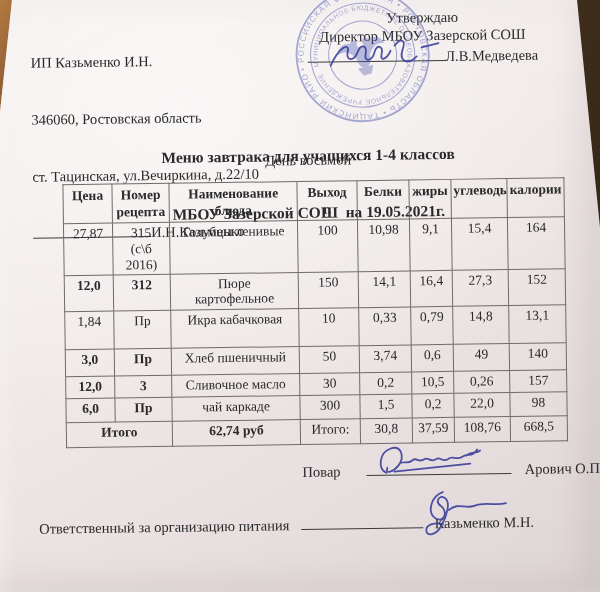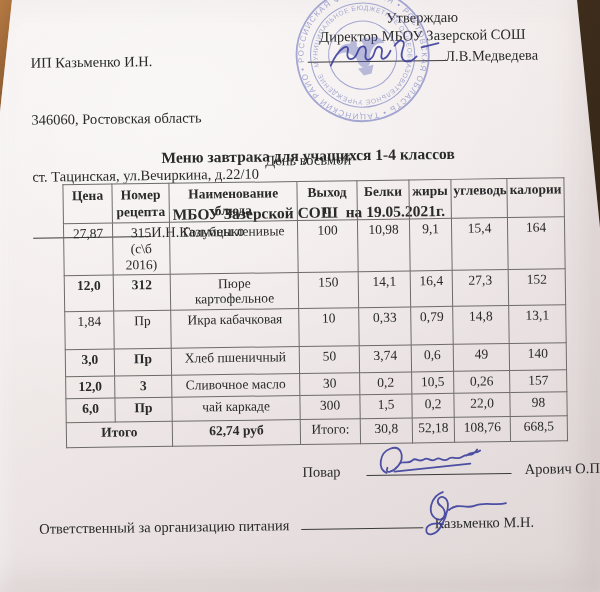--- a/index.html
+++ b/index.html
@@ -189,21 +189,21 @@
           <td>22,0</td>
           <td>98</td>
         </tr>
       </tbody>
     <tbody class="total">
       <tr>
         <td colspan="2" class="b">Итого</td>
         <td class="b">62,74 руб</td>
         <td>Итого:</td>
         <td>30,8</td>
-        <td>52,18</td>
+        <td>37,59</td>
         <td>108,76</td>
         <td>668,5</td>
       </tr>
     </tbody>
   </table>
 
   <div class="abs cookline">
     <span>Повар</span>
     <span class="gap" style="width:22px"></span><span class="uline" style="width:145px"></span>
     <span class="gap" style="width:10px"></span><span>Арович О.П.</span>

